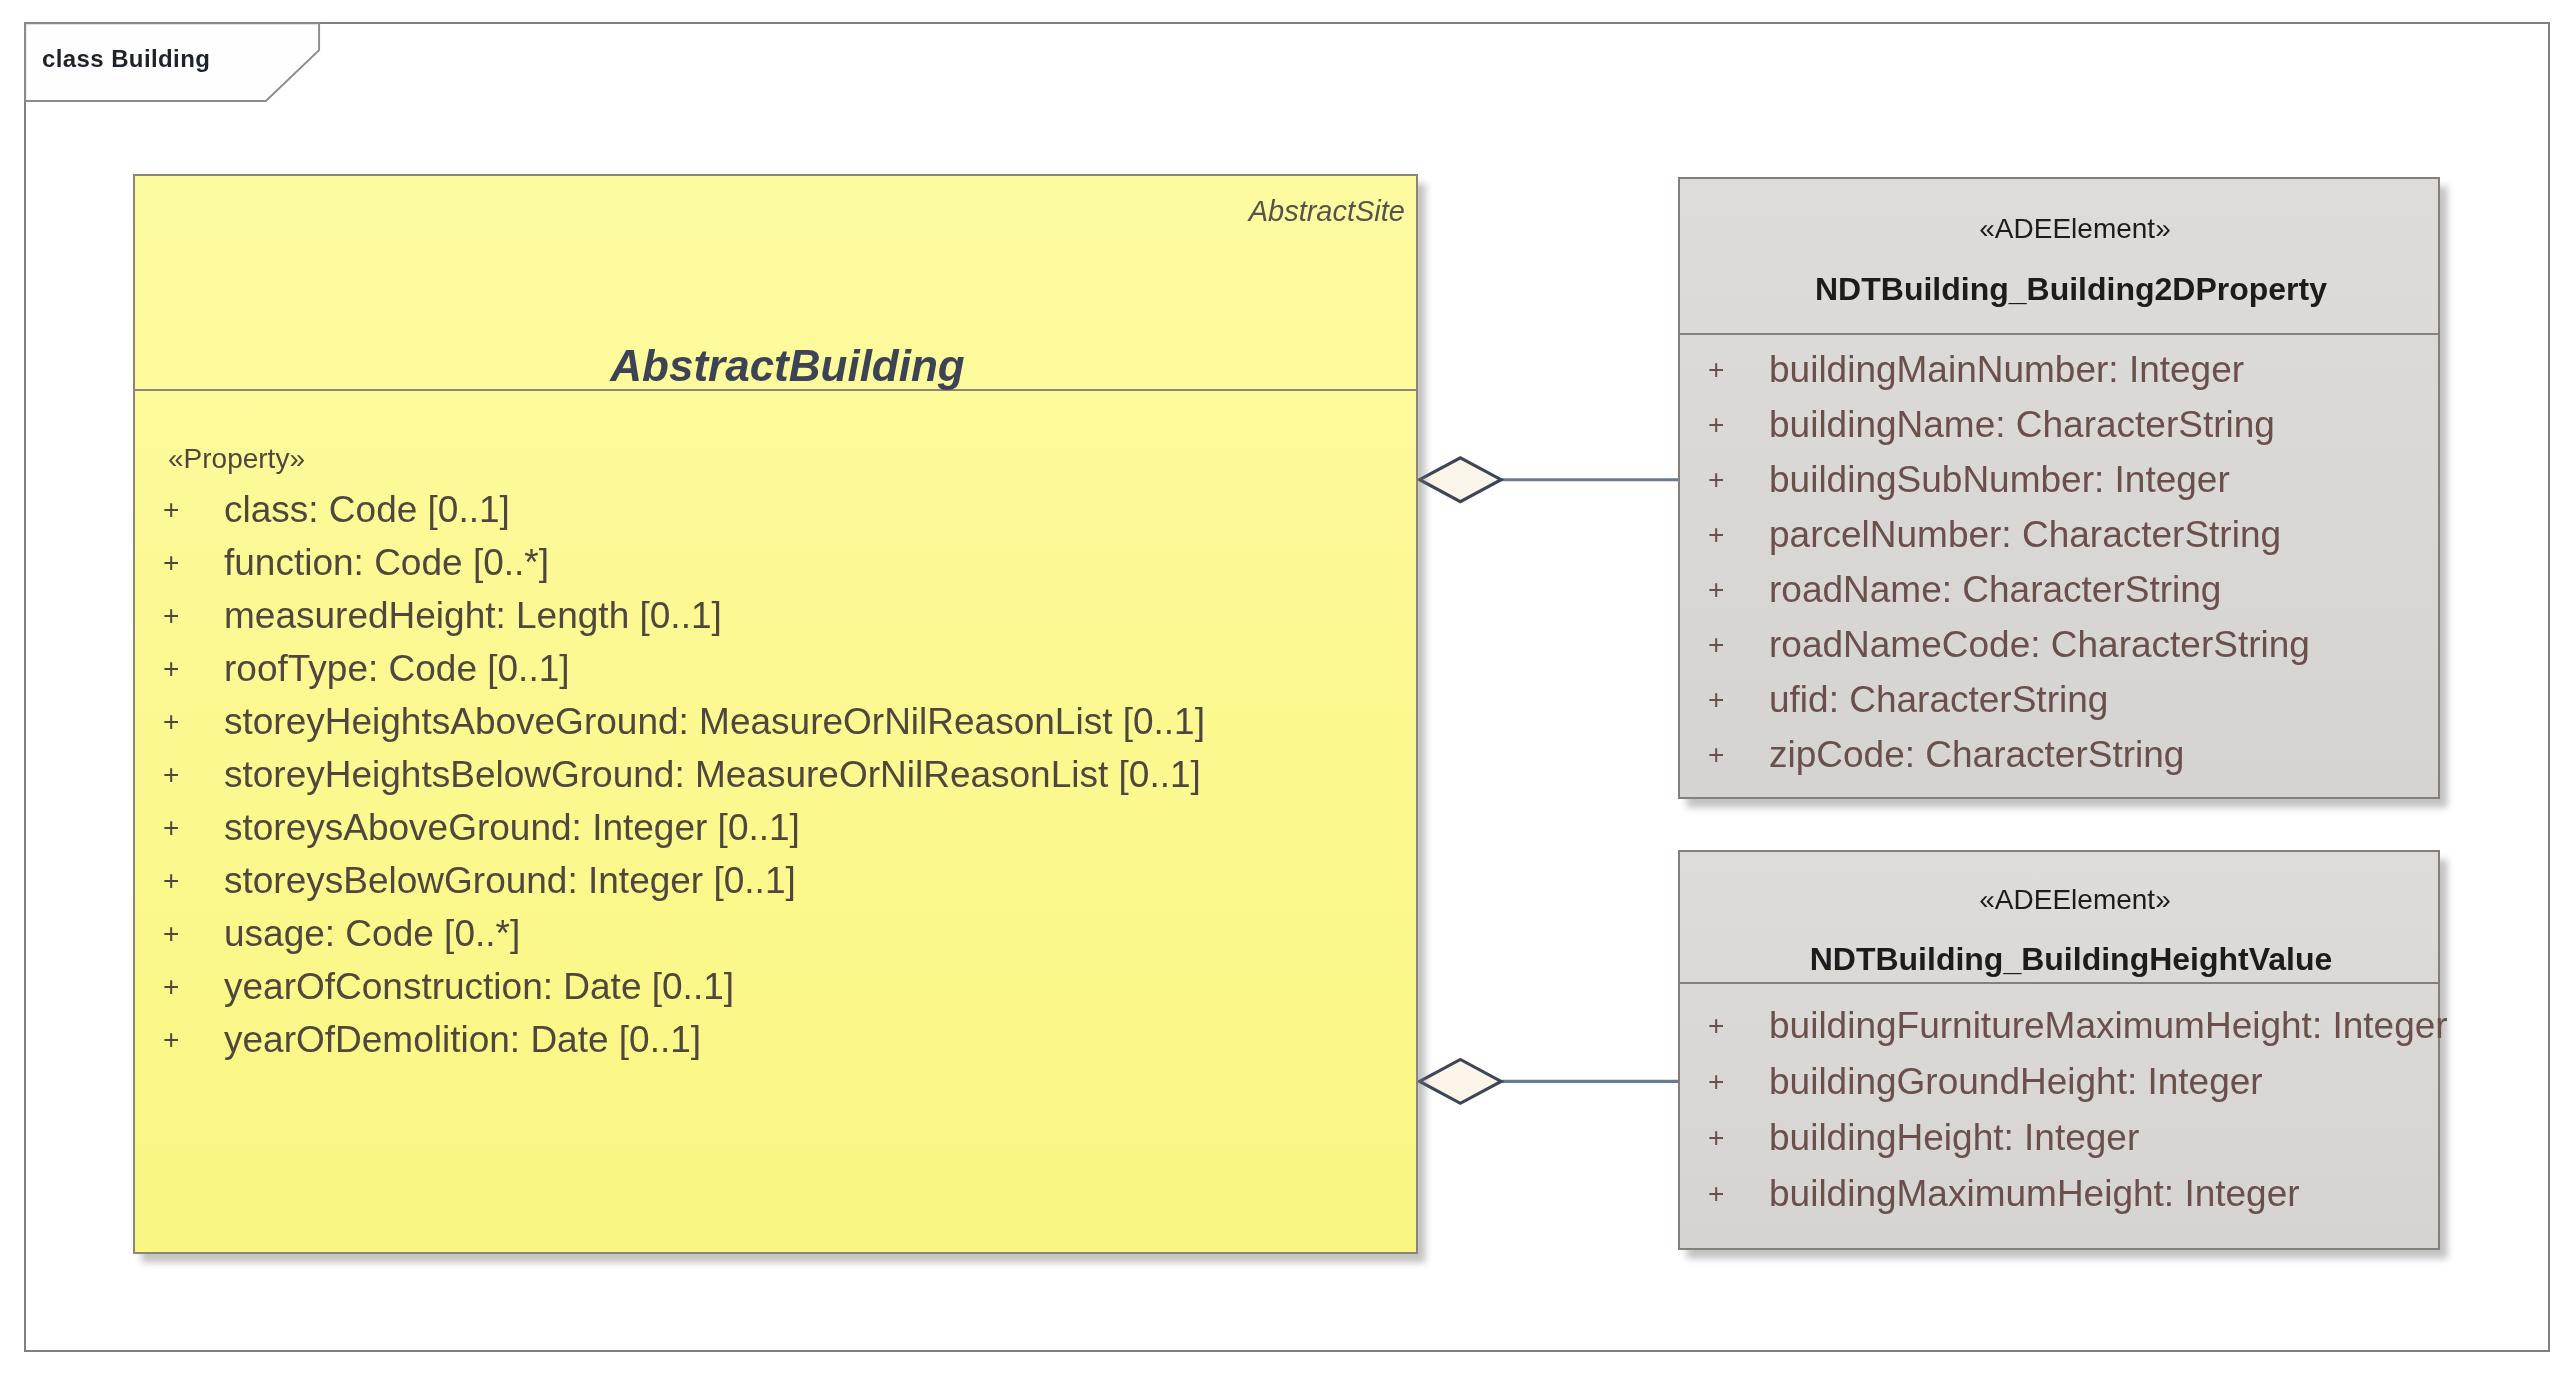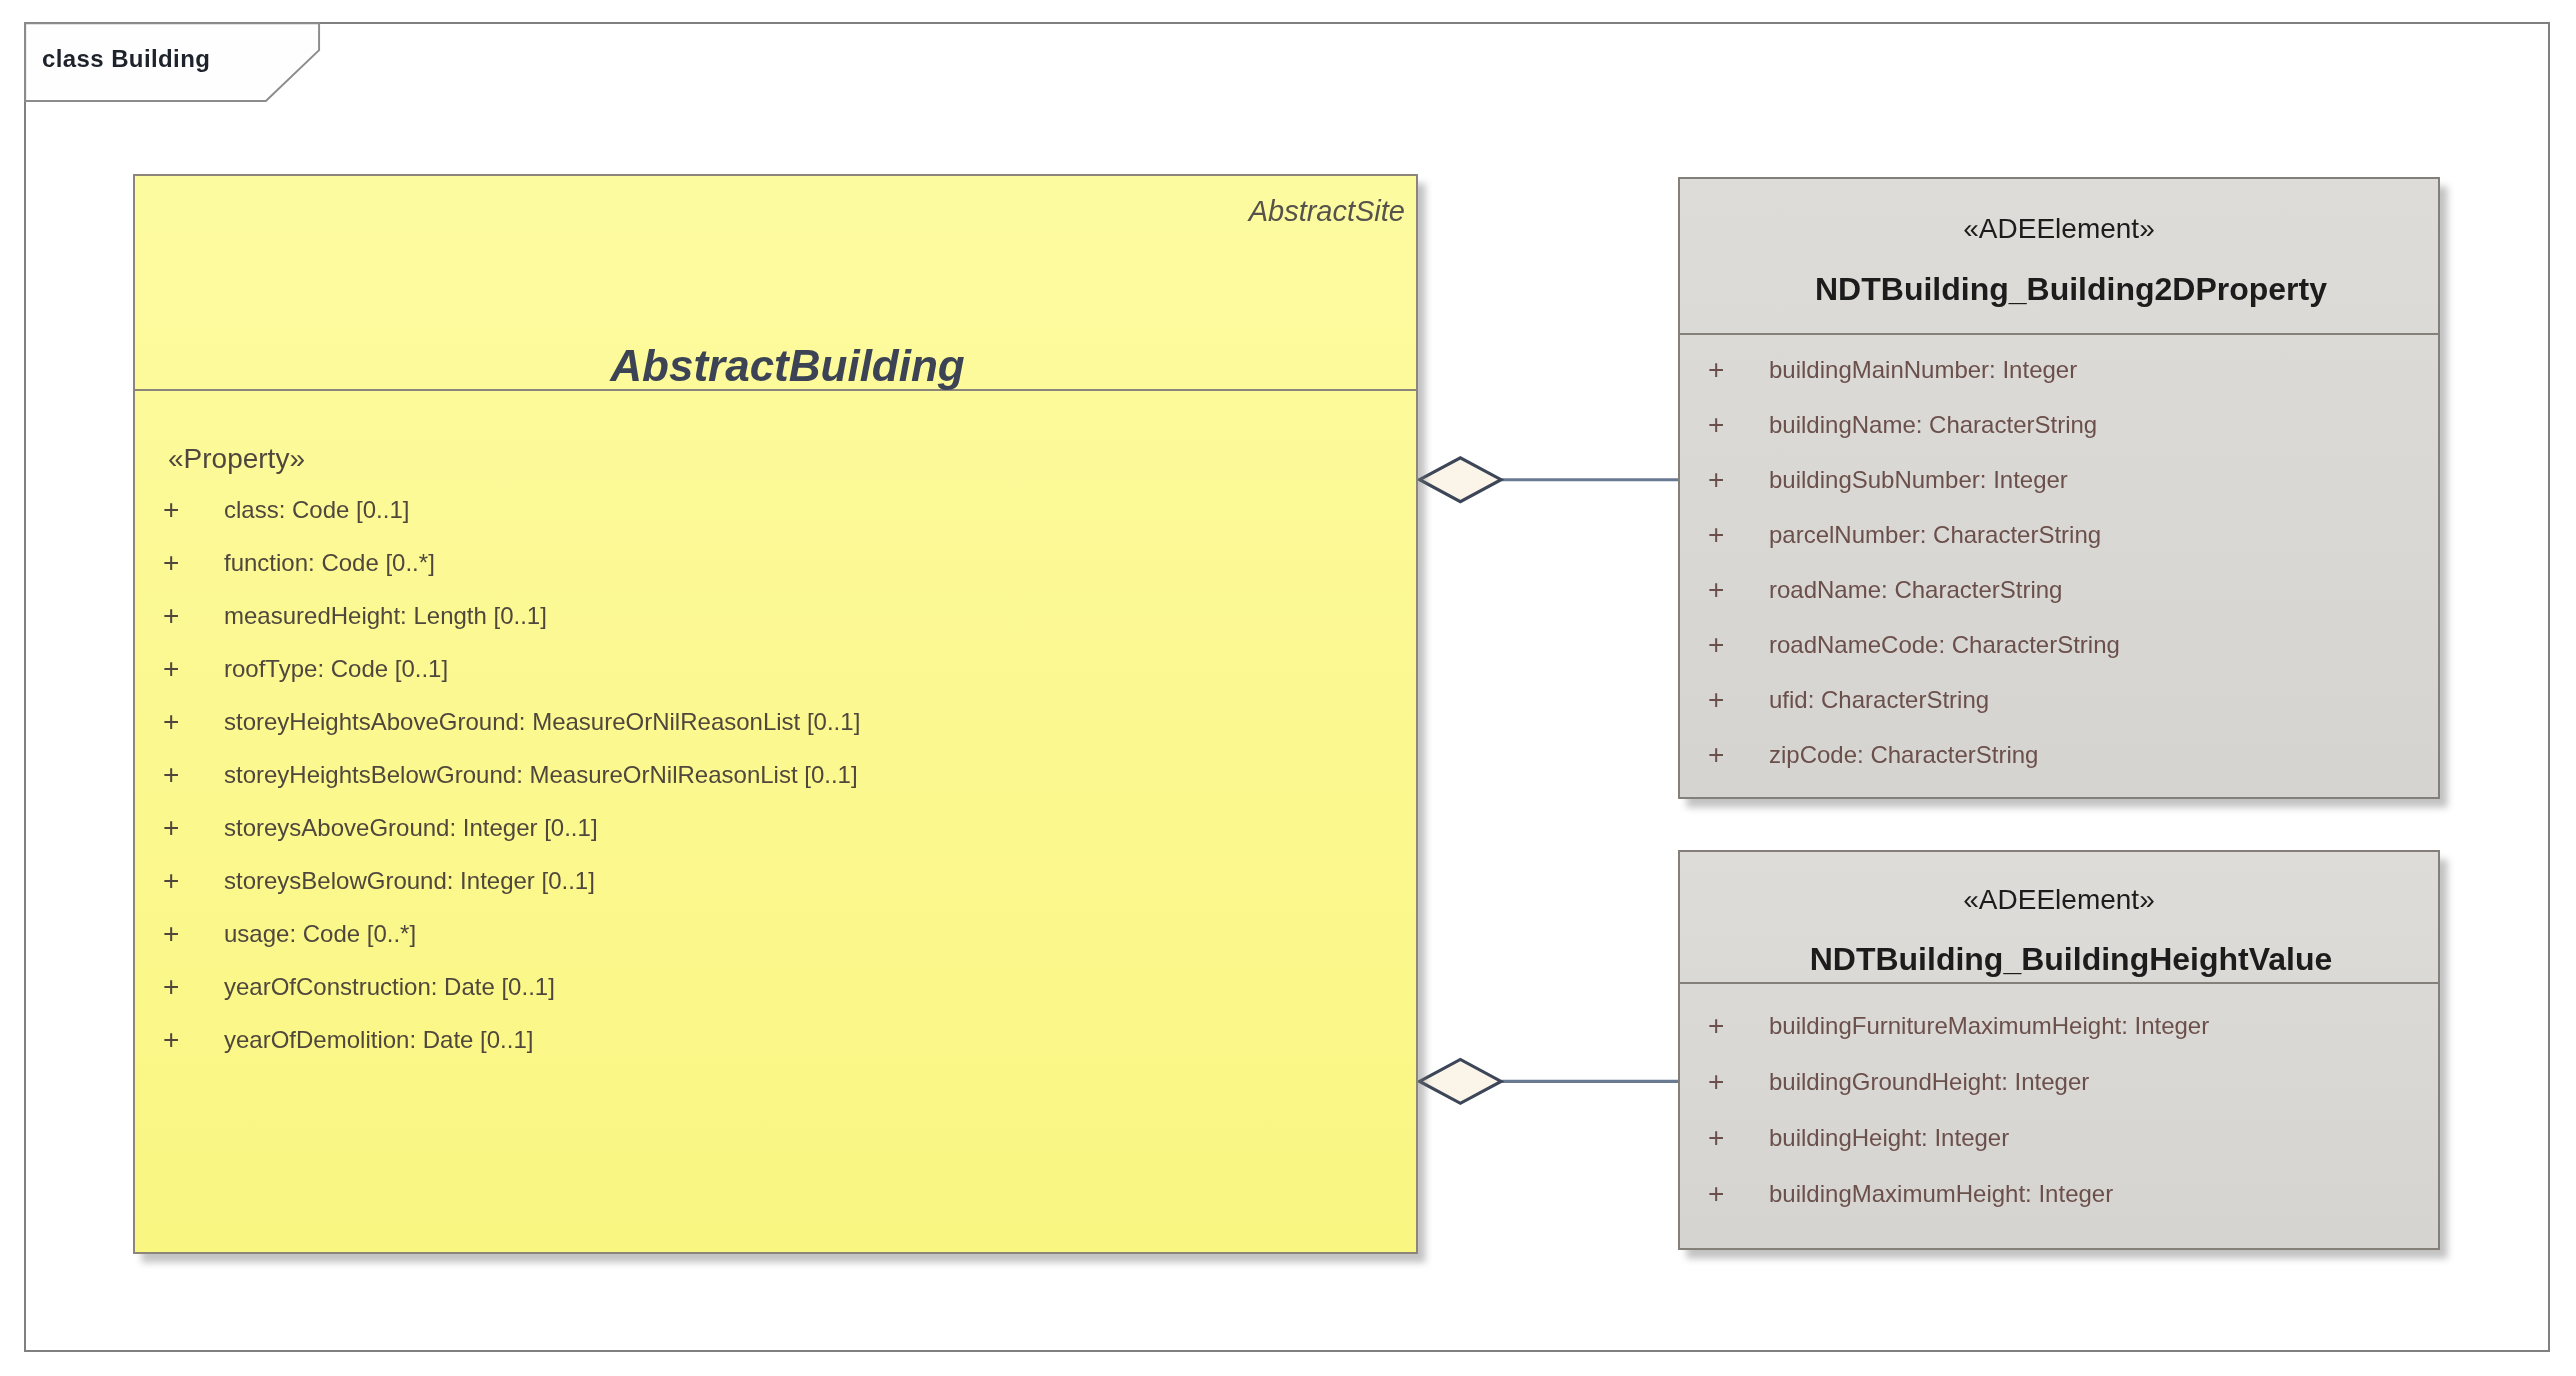--- a/index.html
+++ b/index.html
@@ -56,42 +56,42 @@
   #box-building2d .header-comp{height:156px;border-bottom:2.4px solid var(--gray-border);}
   #box-heightvalue .header-comp{height:132px;border-bottom:2.4px solid var(--gray-border);}
   .annotation{
     position:absolute;right:11px;top:19px;font-size:29px;font-style:italic;
     color:var(--annotation-text);
   }
   .stereo-line{position:absolute;left:0;width:100%;text-align:center;font-size:28px;}
   .yellow-box .stereo-line{top:112px;color:var(--stereotype-text);}
   .name-line{position:absolute;left:12px;width:100%;text-align:center;font-weight:bold;}
   .yellow-box .name-line{top:165px;font-size:44px;font-style:italic;color:var(--classname-text);}
-  .gray-box .stereo-line{color:var(--gray-header-text);}
+  .gray-box .stereo-line{color:var(--gray-header-text);padding-left:16px;}
   #box-building2d .stereo-line{top:34px;}
   #box-heightvalue .stereo-line{top:32px;}
   .gray-box .name-line{font-size:32px;color:var(--gray-header-text);}
   #box-building2d .name-line{top:92px;}
   #box-heightvalue .name-line{top:89px;}
   
   .attr-comp{position:relative;width:100%;box-sizing:border-box;}
   .attr-stereo{
     position:absolute;left:33px;top:52px;font-size:28px;color:var(--attr-text-yellow);
   }
   .attr-rows{position:absolute;left:0;right:0;}
   .yellow-box .attr-rows{top:92px;}
   #box-building2d .attr-rows{top:7.8px;}
   #box-heightvalue .attr-rows{top:14px;}
   .attr-row{display:flex;align-items:center;}
   .yellow-box .attr-row{height:53px;color:var(--attr-text-yellow);}
   .gray-box .attr-row{color:var(--attr-text-gray);}
   #box-building2d .attr-row{height:55px;}
   #box-heightvalue .attr-row{height:56px;}
   .vis{width:61px;padding-left:28px;font-size:28px;flex:0 0 auto;}
-  .attr-text{font-size:24px;white-space:nowrap;}
+  .attr-text{font-size:37px;white-space:nowrap;}
   
   #connector-layer{position:absolute;left:0;top:0;width:2576px;height:1377px;pointer-events:none;}
   .conn-line{stroke:var(--connector-color);stroke-width:4;}
   .agg-diamond{fill:var(--diamond-fill);stroke:var(--diamond-stroke);stroke-width:4;}
   .tab-shape{fill:#fefefe;stroke:#8c8c8c;stroke-width:2.5;}
 </style>
 </head>
 <body>
 
 <div id="canvas">

